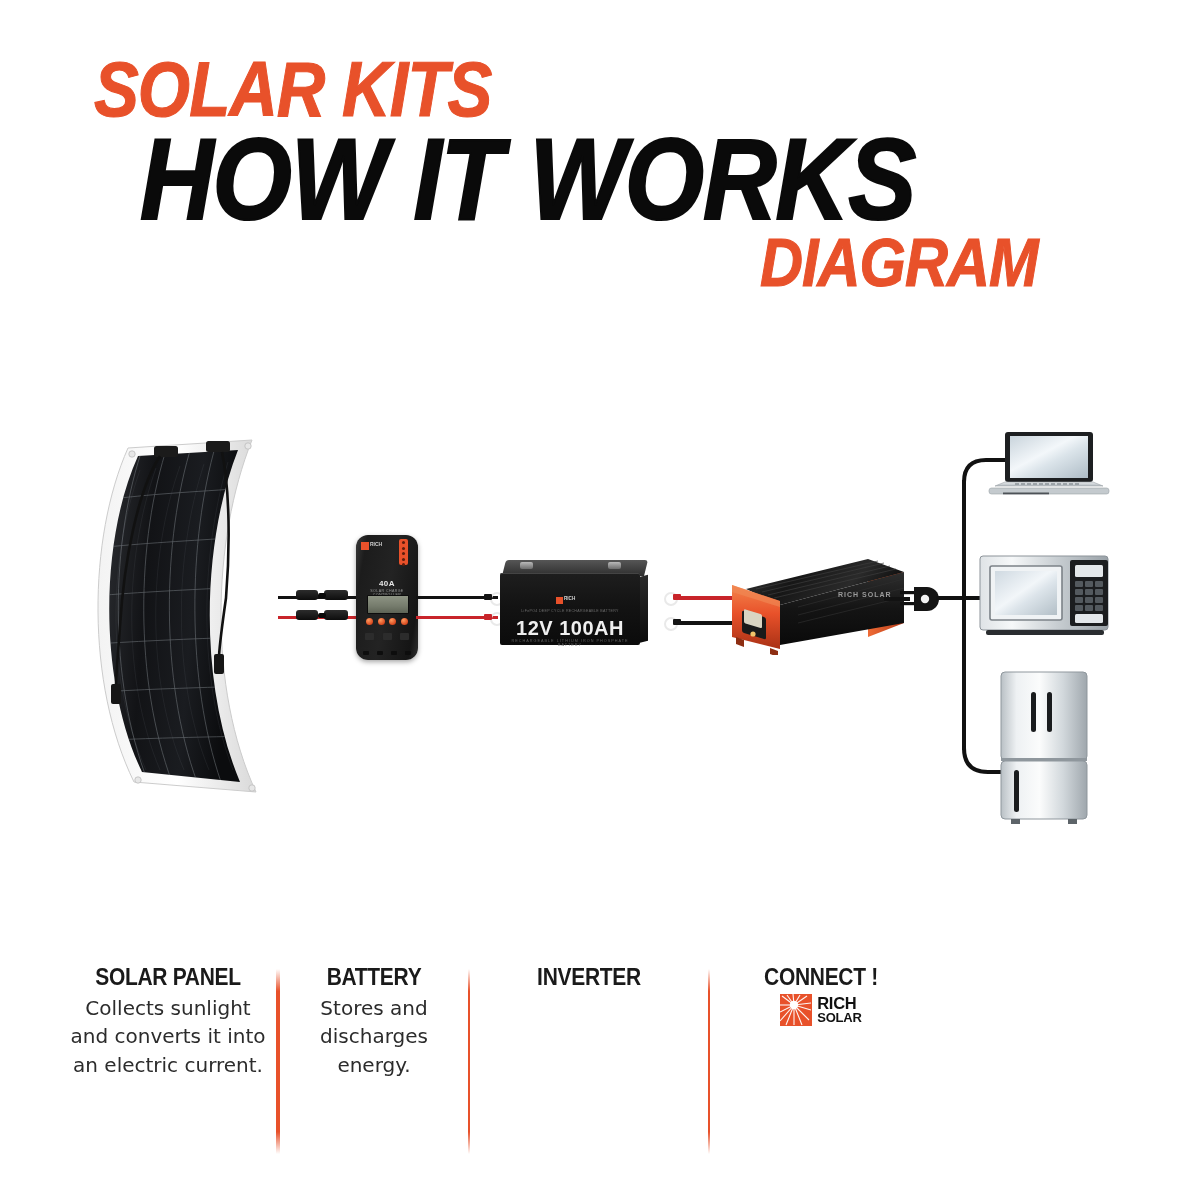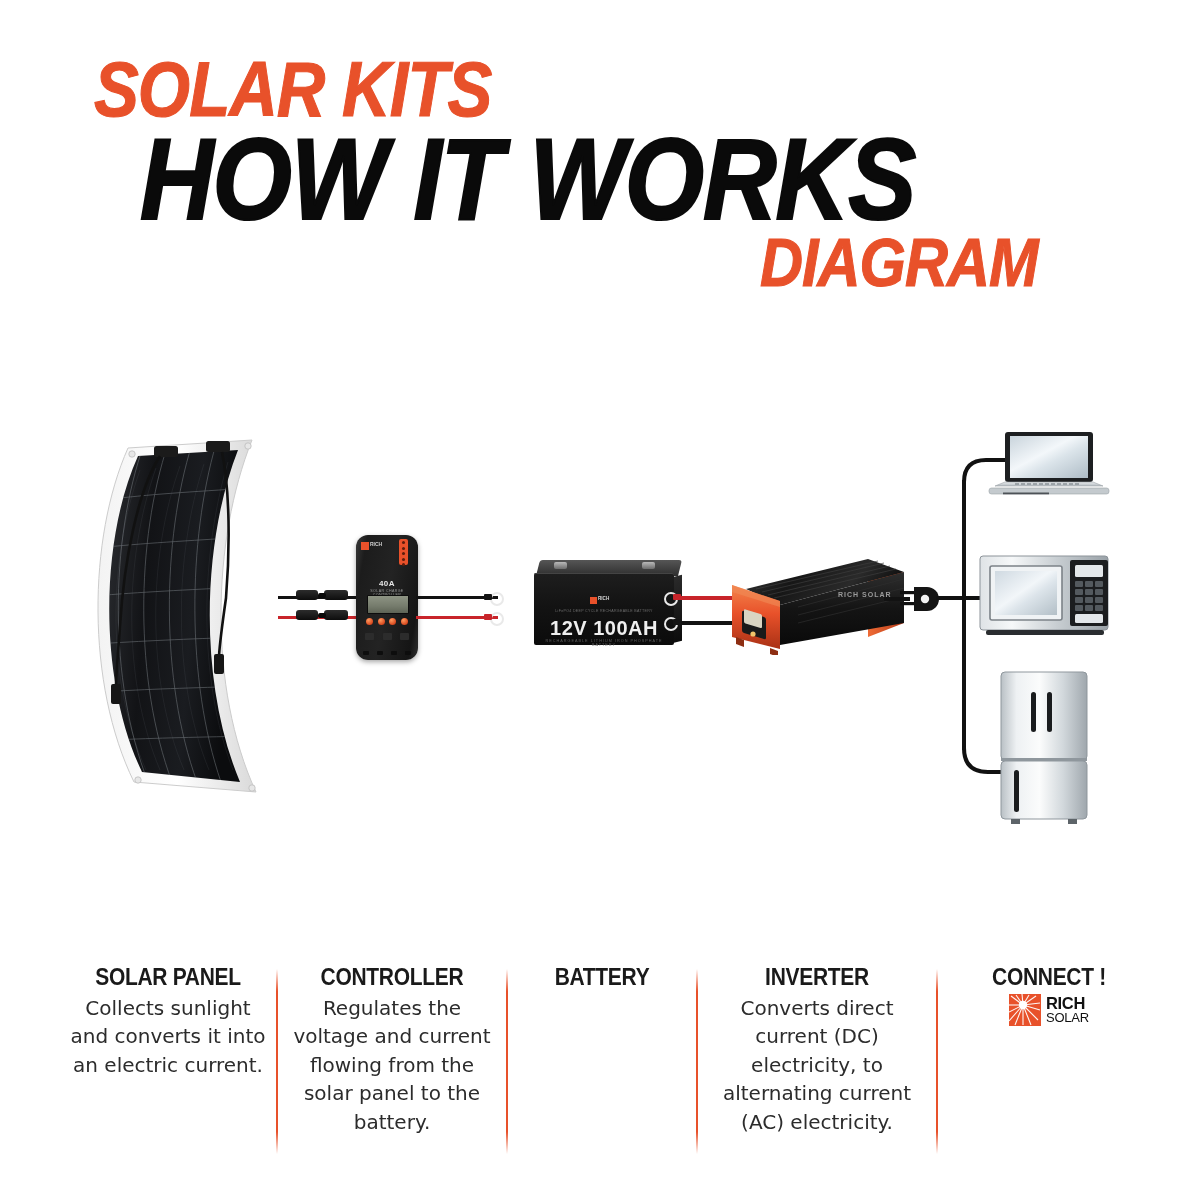--- a/index.html
+++ b/index.html
@@ -81,21 +81,21 @@
     border:1px solid #0c0c0c;border-radius:1px;
   }
   .ctrl-btns{position:absolute;left:10px;top:83px;width:42px;display:flex;justify-content:space-between;}
   .ctrl-btns b{display:block;width:7px;height:7px;border-radius:50%;background:radial-gradient(circle at 35% 30%,#ff9a5e,#d8491f 70%,#8c2d0f);}
   .ctrl-icons{position:absolute;left:9px;top:98px;width:44px;display:flex;justify-content:space-between;}
   .ctrl-icons s{display:block;width:9px;height:7px;background:#2c2c2c;border-radius:1px;text-decoration:none;}
   .ctrl-ports{position:absolute;left:7px;bottom:5px;width:48px;display:flex;justify-content:space-between;}
   .ctrl-ports u{display:block;width:6px;height:4px;background:#0d0d0d;border-radius:1px;text-decoration:none;}
 
   
-  .battery{position:absolute;left:534px;top:160px;width:160px;height:85px;}
+  .battery{position:absolute;left:500px;top:160px;width:160px;height:85px;}
   .bat-top{
     position:absolute;left:4px;top:0;width:142px;height:16px;
     background:linear-gradient(180deg,#565656,#2e2e2e);
     border-radius:3px 3px 0 0;
     transform:skewX(-14deg);
   }
   .bat-body{
     position:absolute;left:0;top:13px;width:140px;height:72px;
     background:linear-gradient(180deg,#1e1e1e 0%,#131313 45%,#0b0b0b 100%);
     border-radius:2px;
@@ -146,21 +146,21 @@
     font-family:"DejaVu Sans", sans-serif;
   }
   .fdiv{
     width:2px;flex:0 0 2px;align-self:stretch;margin-top:4px;height:185px;
     background:linear-gradient(180deg,rgba(232,81,42,0) 0%,#e8512a 12%,#e8512a 88%,rgba(232,81,42,0) 100%);
   }
   .rs-logo{display:flex;align-items:center;justify-content:center;margin-top:8px;gap:5px;}
   .rs-mark{width:32px;height:32px;position:relative;background:#e8512a;overflow:hidden;flex:0 0 32px;}
   .rs-text{text-align:left;line-height:0.96;}
   .rs-text .r1{font-size:16.5px;font-weight:bold;color:#111;letter-spacing:-0.3px;display:block;}
-  .rs-text .r2{font-size:13px;font-weight:normal;color:#111;letter-spacing:-0.2px;display:block;text-align:center;}
+  .rs-text .r2{font-size:13px;font-weight:bold;color:#111;letter-spacing:-0.2px;display:block;text-align:center;}
 </style>
 </head>
 <body>
 
 <div id="page">
 
   <div class="header">
     <div class="h-line h-solarkits">SOLAR KITS</div>
     <div class="h-line h-howitworks">HOW IT WORKS</div>
     <div class="h-line h-diagram">DIAGRAM</div>
@@ -514,36 +514,32 @@
   <div class="footer">
     <div class="fcols">
 
       <div class="fcol" style="flex:0 0 200px;">
         <div class="ftitle">SOLAR PANEL</div>
         <div class="fbody">Collects sunlight and converts it into an electric current.</div>
       </div>
 
       <div class="fdiv"></div>
 
-      <div class="fcol" style="flex:0 0 212px;">
-        <div class="ftitle">CONTROLLER</div>
-        <div class="fbody">Regulates the voltage and current flowing from the solar panel to the battery.</div>
-      </div>
 
       <div class="fdiv"></div>
 
       <div class="fcol" style="flex:0 0 172px;">
         <div class="ftitle">BATTERY</div>
+        <div class="fbody">Stores and discharges energy.</div>
       </div>
 
       <div class="fdiv"></div>
 
       <div class="fcol" style="flex:0 0 222px;">
         <div class="ftitle">INVERTER</div>
-        <div class="fbody">Converts direct current (DC) electricity, to alternating current (AC) electricity.</div>
       </div>
 
       <div class="fdiv"></div>
 
       <div class="fcol" style="flex:0 0 206px;">
         <div class="ftitle">CONNECT !</div>
         <div class="rs-logo">
           <span class="rs-mark">
             <svg width="32" height="32" viewBox="0 0 32 32">
               <rect width="32" height="32" fill="#e8512a"></rect>

